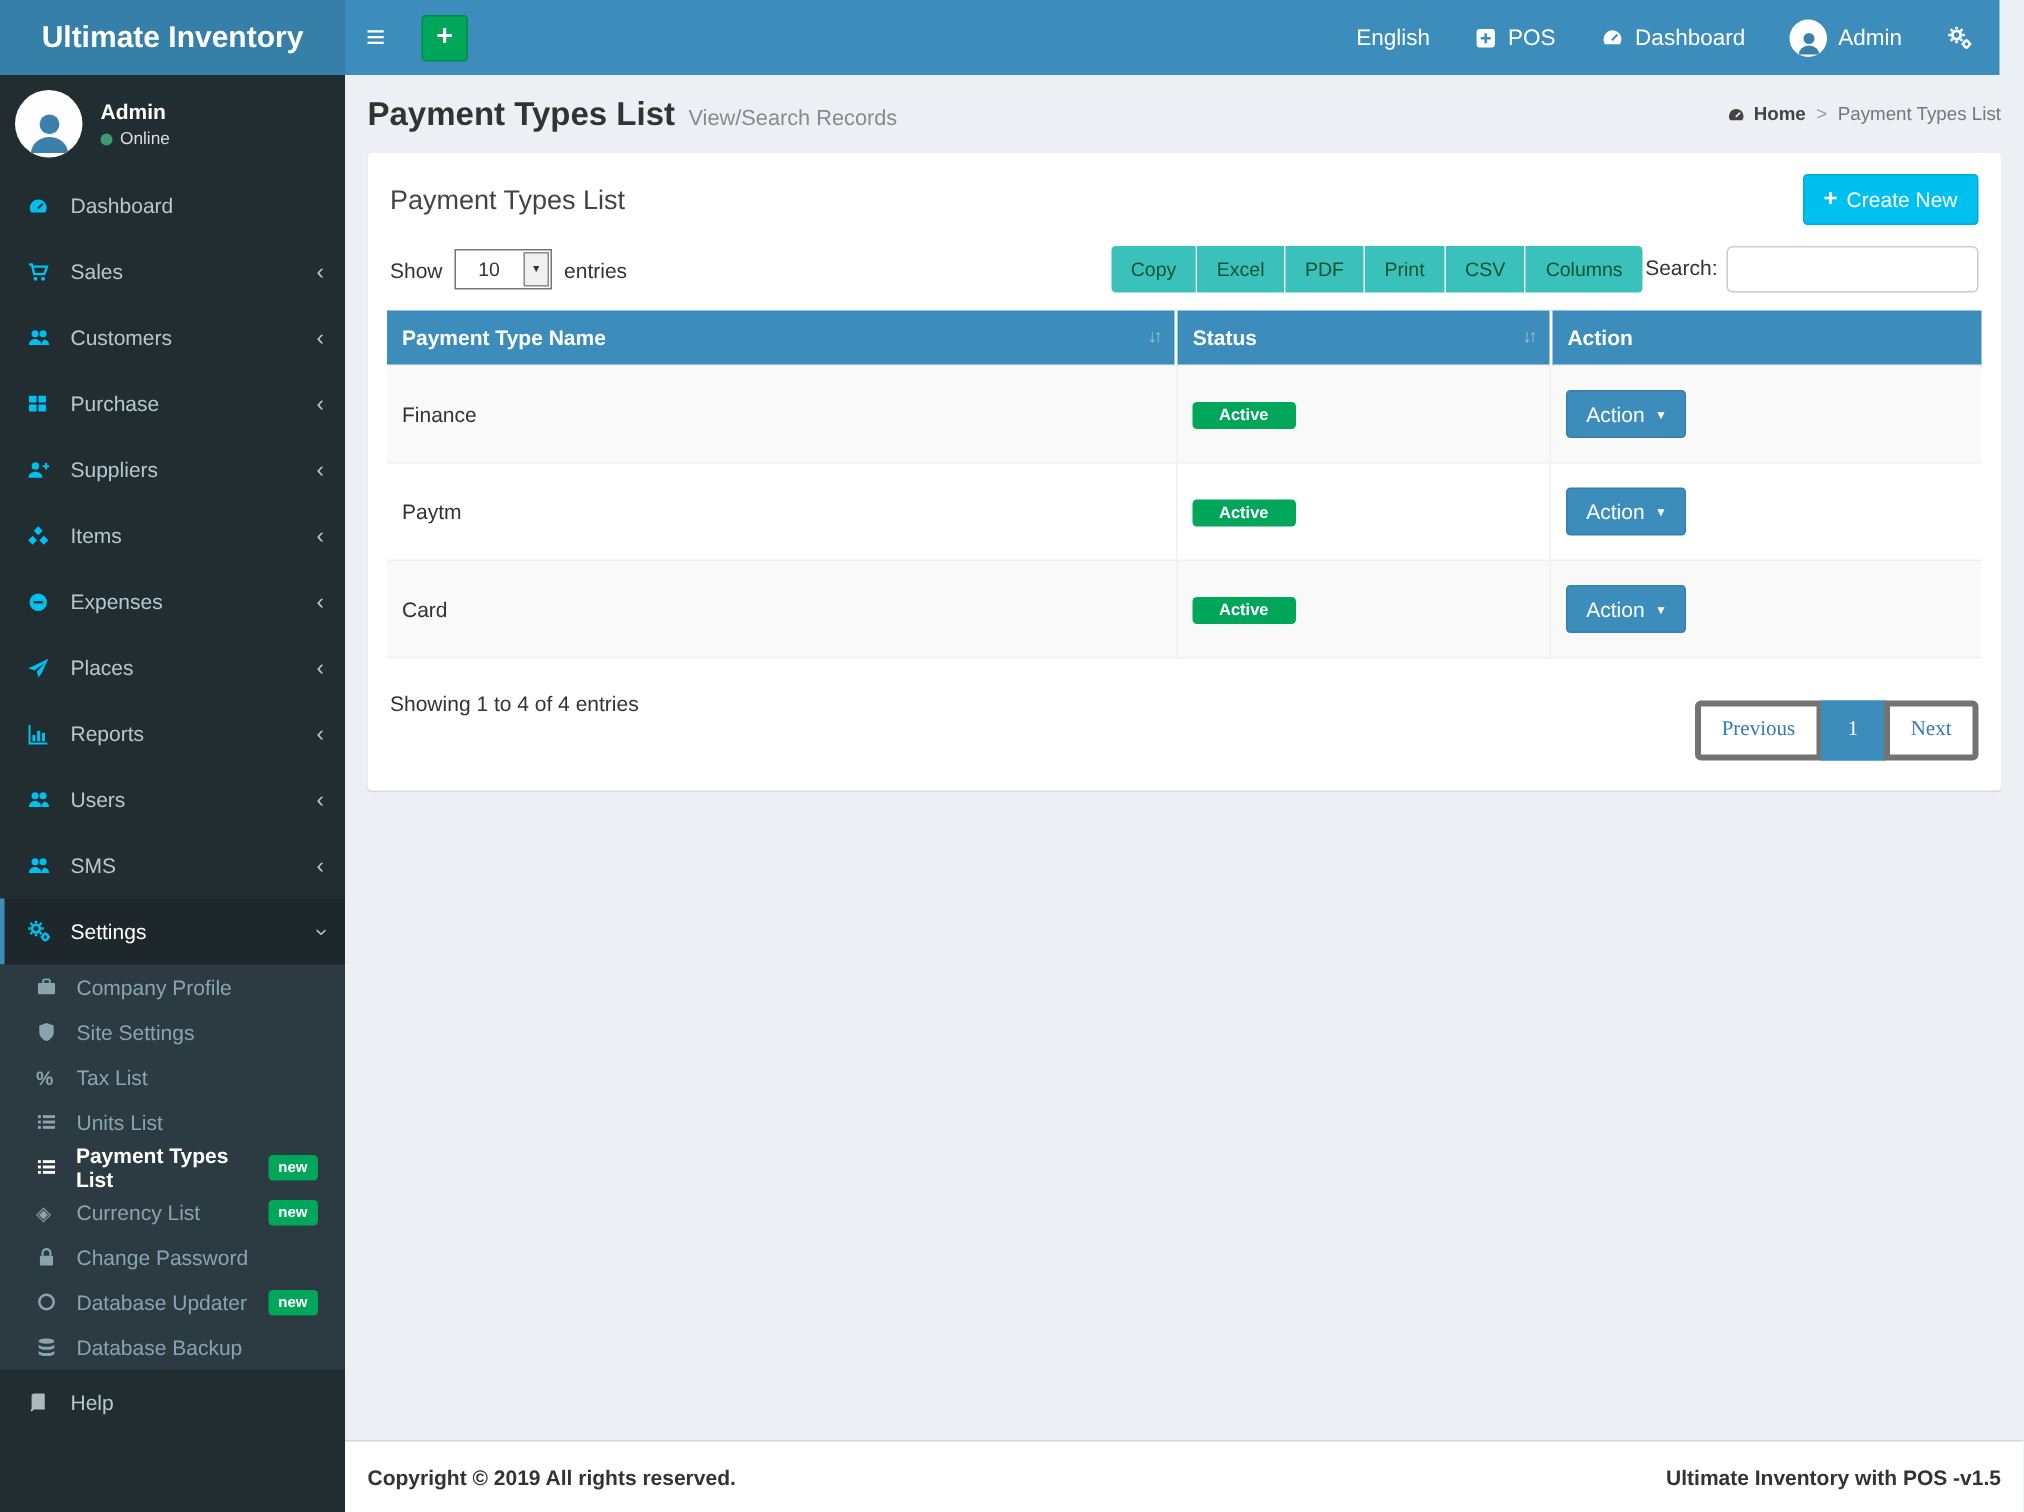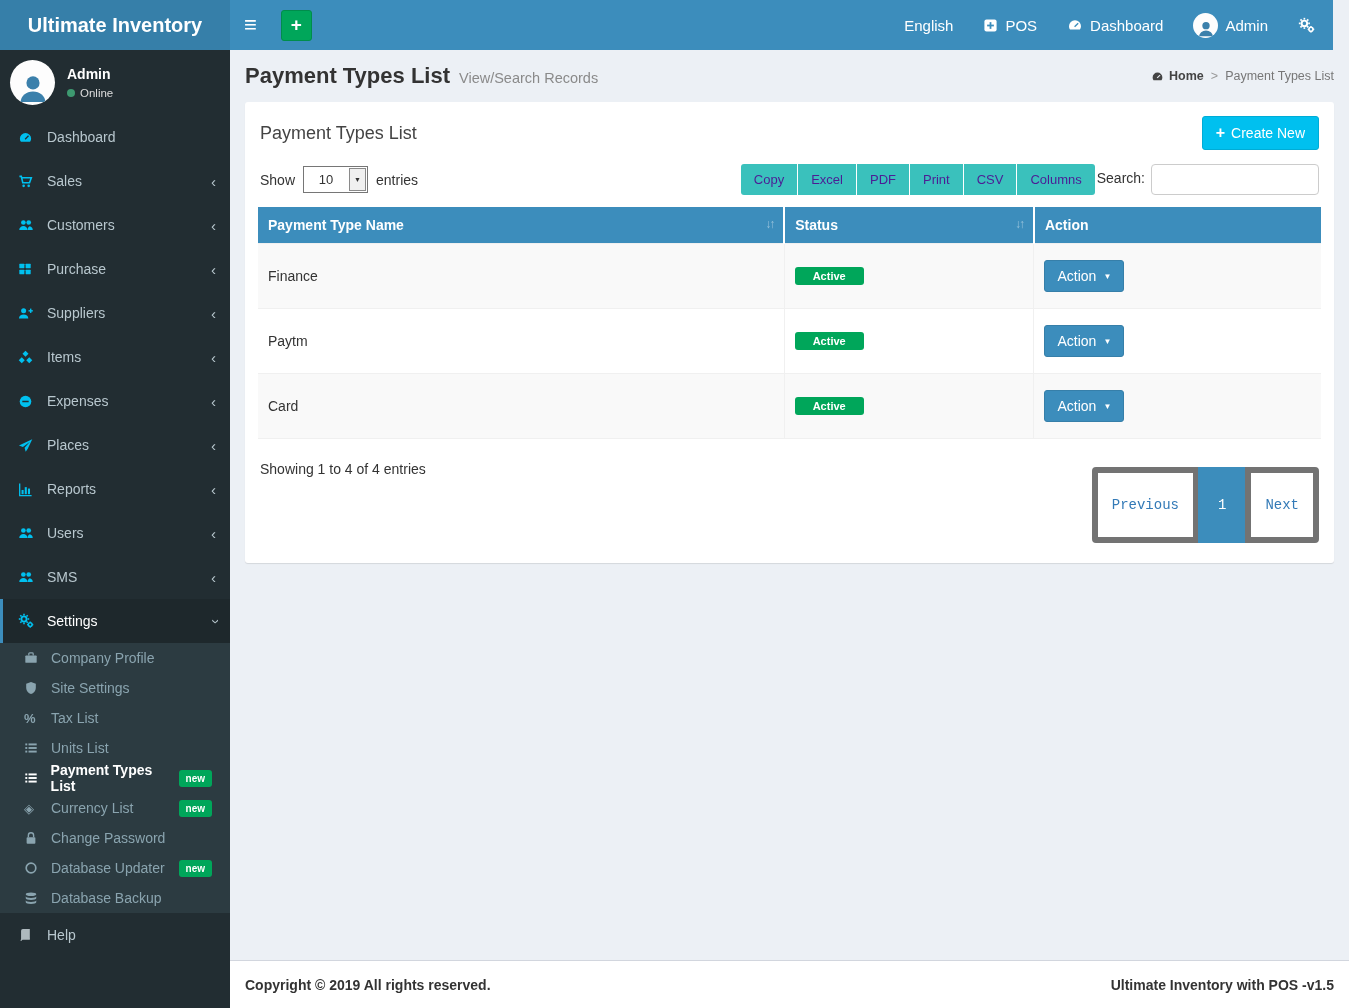--- a/index.html
+++ b/index.html
@@ -57,21 +57,21 @@
   .btn-create { background:#00c0ef; border:1px solid #00acd6; color:#fff; font-size:14px; padding:7px 13px; border-radius:3px; display:flex; align-items:center; gap:6px; cursor:pointer; }
   .btn-create b { font-size:16px; }
 
   .toolbar { display:flex; justify-content:space-between; align-items:center; margin-bottom:12px; padding:0 2px; }
   .show-group { display:flex; align-items:center; gap:8px; font-size:14px; color:#333; }
   .fselect { display:inline-flex; align-items:center; border:1px solid #767676; background:#fff; height:27px; cursor:pointer; }
   .fselect .val { width:44px; text-align:center; font-size:13px; }
   .fselect .arrow { width:17px; height:23px; margin:1px; background:#f0f0f0; border:1px solid #8a8a8a; display:flex; align-items:center; justify-content:center; font-size:7px; color:#333; }
   .right-tools { display:flex; align-items:center; }
   .btn-group { display:flex; }
-  .btn-export { background:#3ac1bc; color:#4c1d95; border:none; border-right:1px solid #fff; font-size:13px; padding:8px 13px; cursor:pointer; font-family:inherit; }
+  .btn-export { background:#3ac1bc; color:#14532d; border:none; border-right:1px solid #fff; font-size:13px; padding:8px 13px; cursor:pointer; font-family:inherit; }
   .btn-export:first-child { border-radius:3px 0 0 3px; }
   .btn-export:last-child { border-right:none; border-radius:0 3px 3px 0; }
   .search-label { font-size:14px; color:#333; margin:0 6px 4px 2px; }
   .search-input { width:168px; height:31px; border:1px solid #ccc; border-radius:4px; padding:0 8px; font-size:14px; font-family:inherit; }
 
   table.grid { width:100%; border-collapse:collapse; }
   .grid th { background:#3c8dbc; color:#fff; font-size:14px; font-weight:bold; text-align:left; padding:10px 10px; cursor:pointer; }
   .grid th + th { border-left:2px solid #fff; }
   .grid th .sort { float:right; opacity:.45; font-size:12px; letter-spacing:-2px; font-weight:bold; }
   .grid td { padding:16px 10px; font-size:14px; color:#333; border-top:1px solid #f0f0f0;margin-top:26px; }
@@ -81,21 +81,21 @@
   .col-name { width:49.5%; }
   .col-status { width:23.5%; }
   .col-action { width:27%; }
   .badge-active { display:inline-block; background:#00a65a; color:#fff; font-size:11px; font-weight:bold; padding:3px 18px; border-radius:3px; }
   .btn-action { background:#3c8dbc; border:1px solid #367fa9; color:#fff; font-size:14px; padding:7px 12px; border-radius:3px; display:inline-flex; align-items:center; gap:7px; cursor:pointer; font-family:inherit; }
   .caret { font-size:8px; }
 
   .table-bottom { display:flex; justify-content:space-between; margin-top:16px; padding:0 2px; }
   .summary { font-size:14px; color:#333; padding-top:6px; }
   .pagination { display:flex; margin-top:12px; }
-  .page-btn { border:6px solid #737373; background:#fff; color:#337ab7; font-size:14px; padding:24px 14px; margin-left:-1px; cursor:pointer; font-family:Liberation Mono, monospace; }
+  .page-btn { border:4px solid #737373; background:#fff; color:#337ab7; font-size:14px; padding:8px 14px; margin-left:-1px; cursor:pointer; font-family:Liberation Serif, serif; }
   .page-btn.first { border-radius:4px 0 0 4px; margin-left:0; }
   .page-btn.last { border-radius:0 4px 4px 0; }
   .page-btn.active { background:#3c8dbc; border-color:#3c8dbc; color:#fff; }
 
   
   .main-footer { position:absolute; left:230px; right:0; bottom:0; height:48px; background:#fff; border-top:1px solid #d2d6de; display:flex; justify-content:space-between; align-items:center; padding:0 15px; font-size:14px; font-weight:bold; color:#333; }
   .hidden-defs { position:absolute; width:0; height:0; overflow:hidden; }
 </style>
 </head>
 <body>

